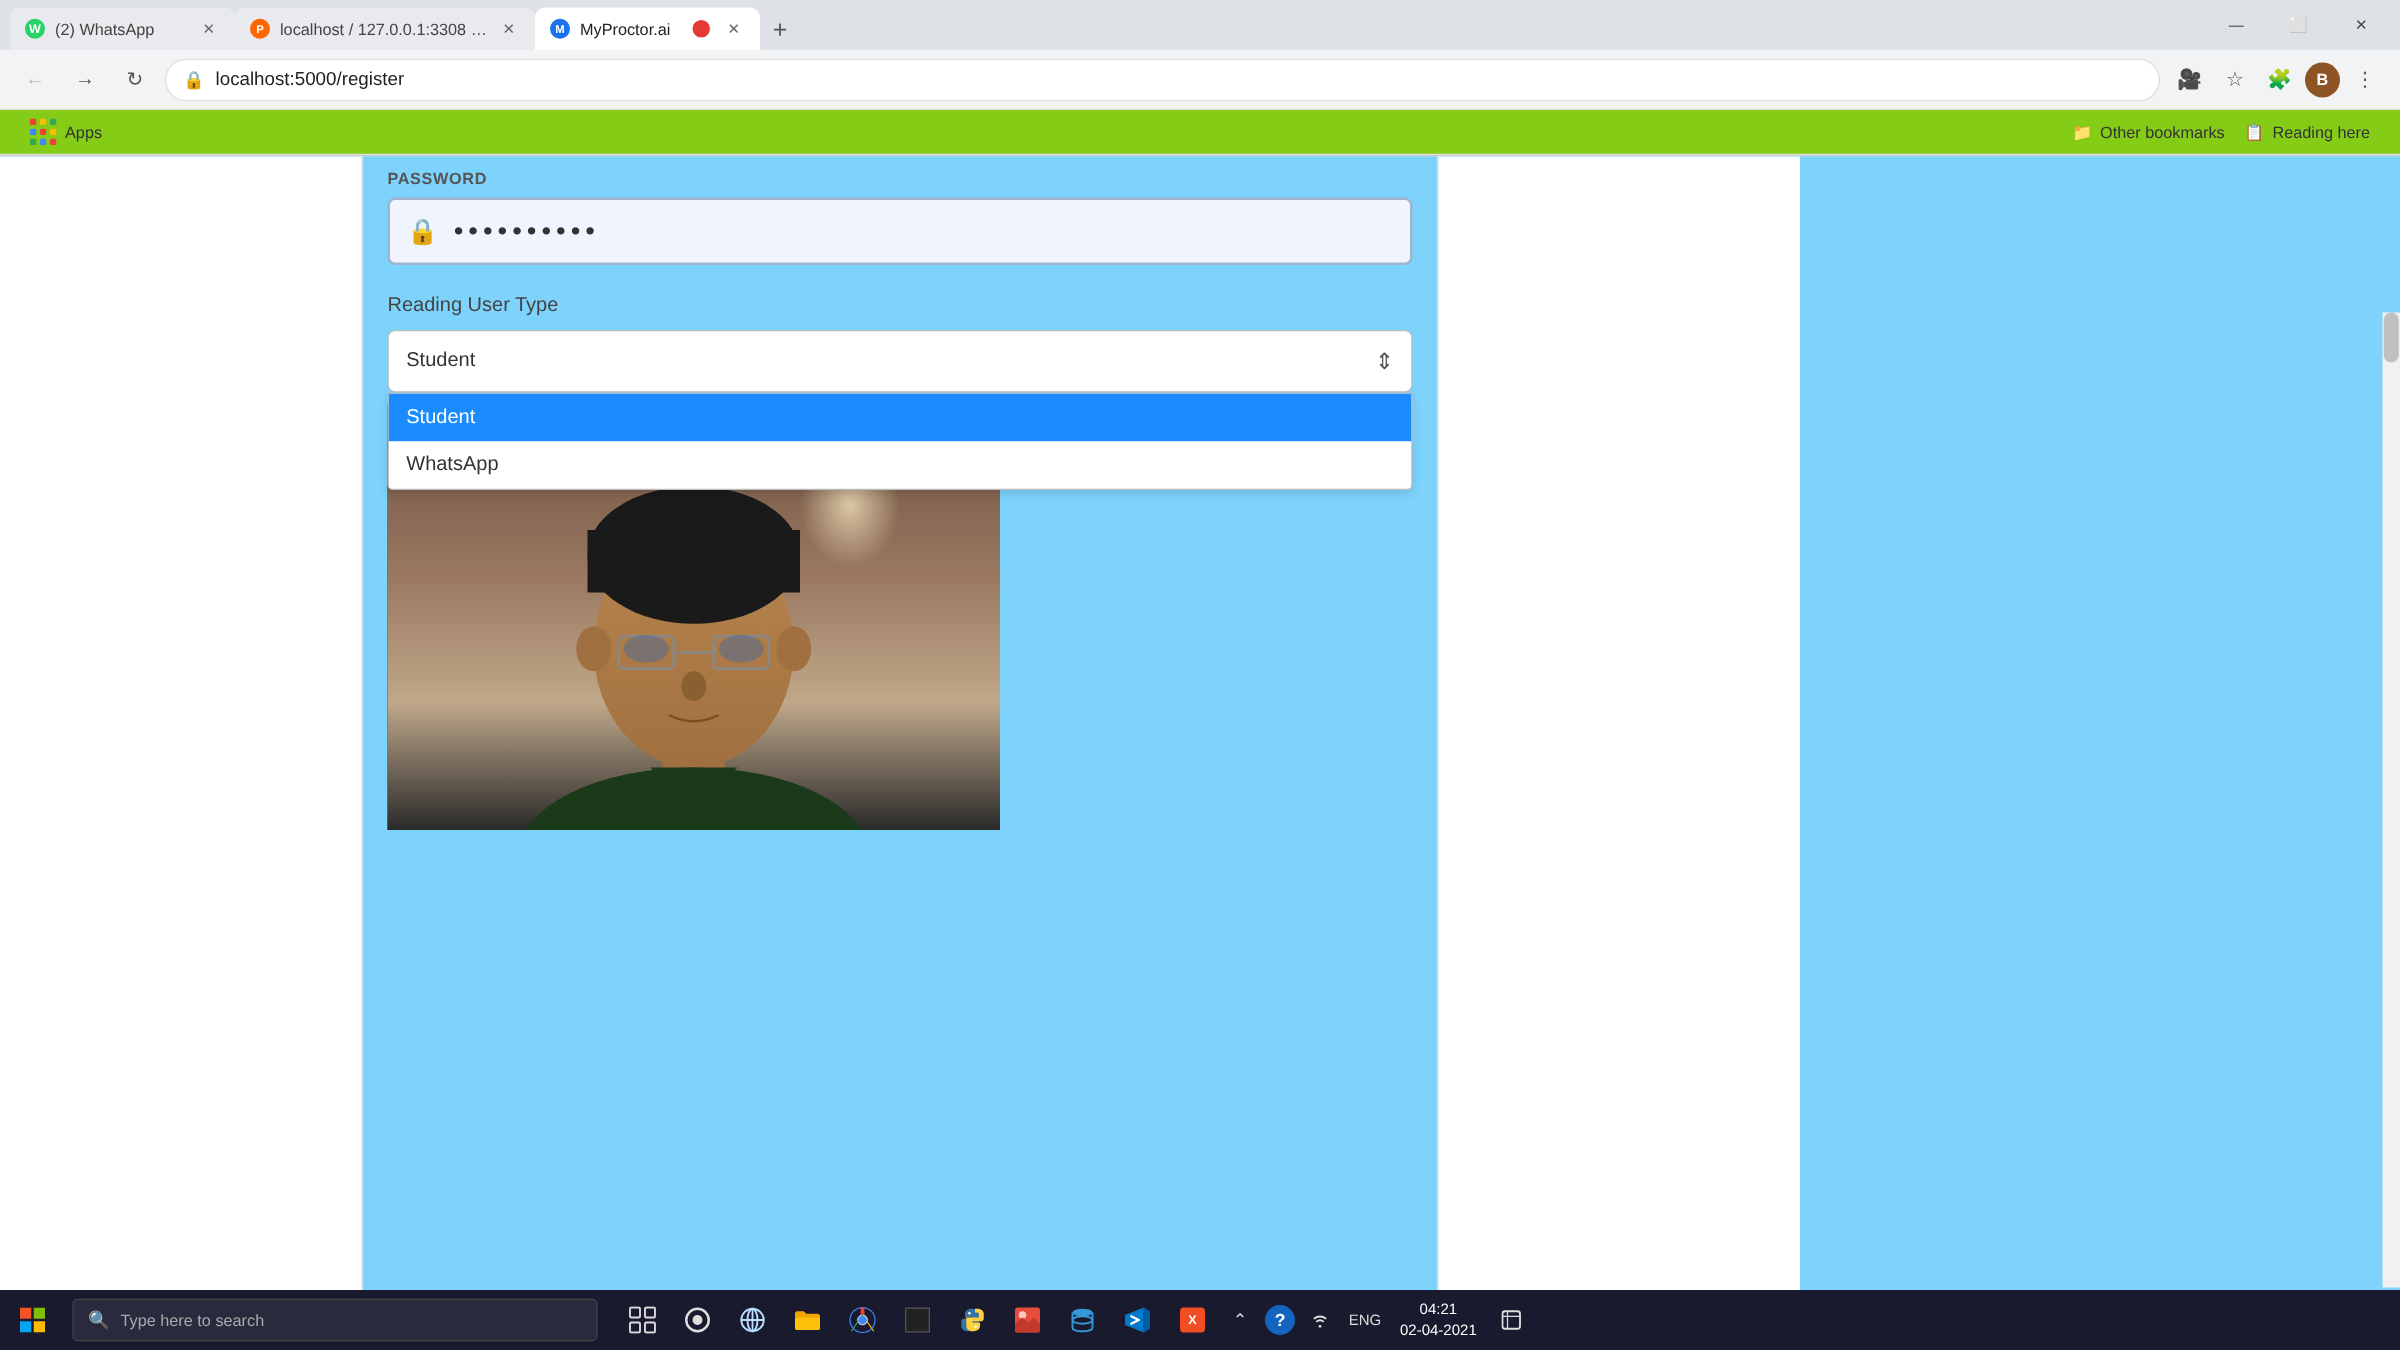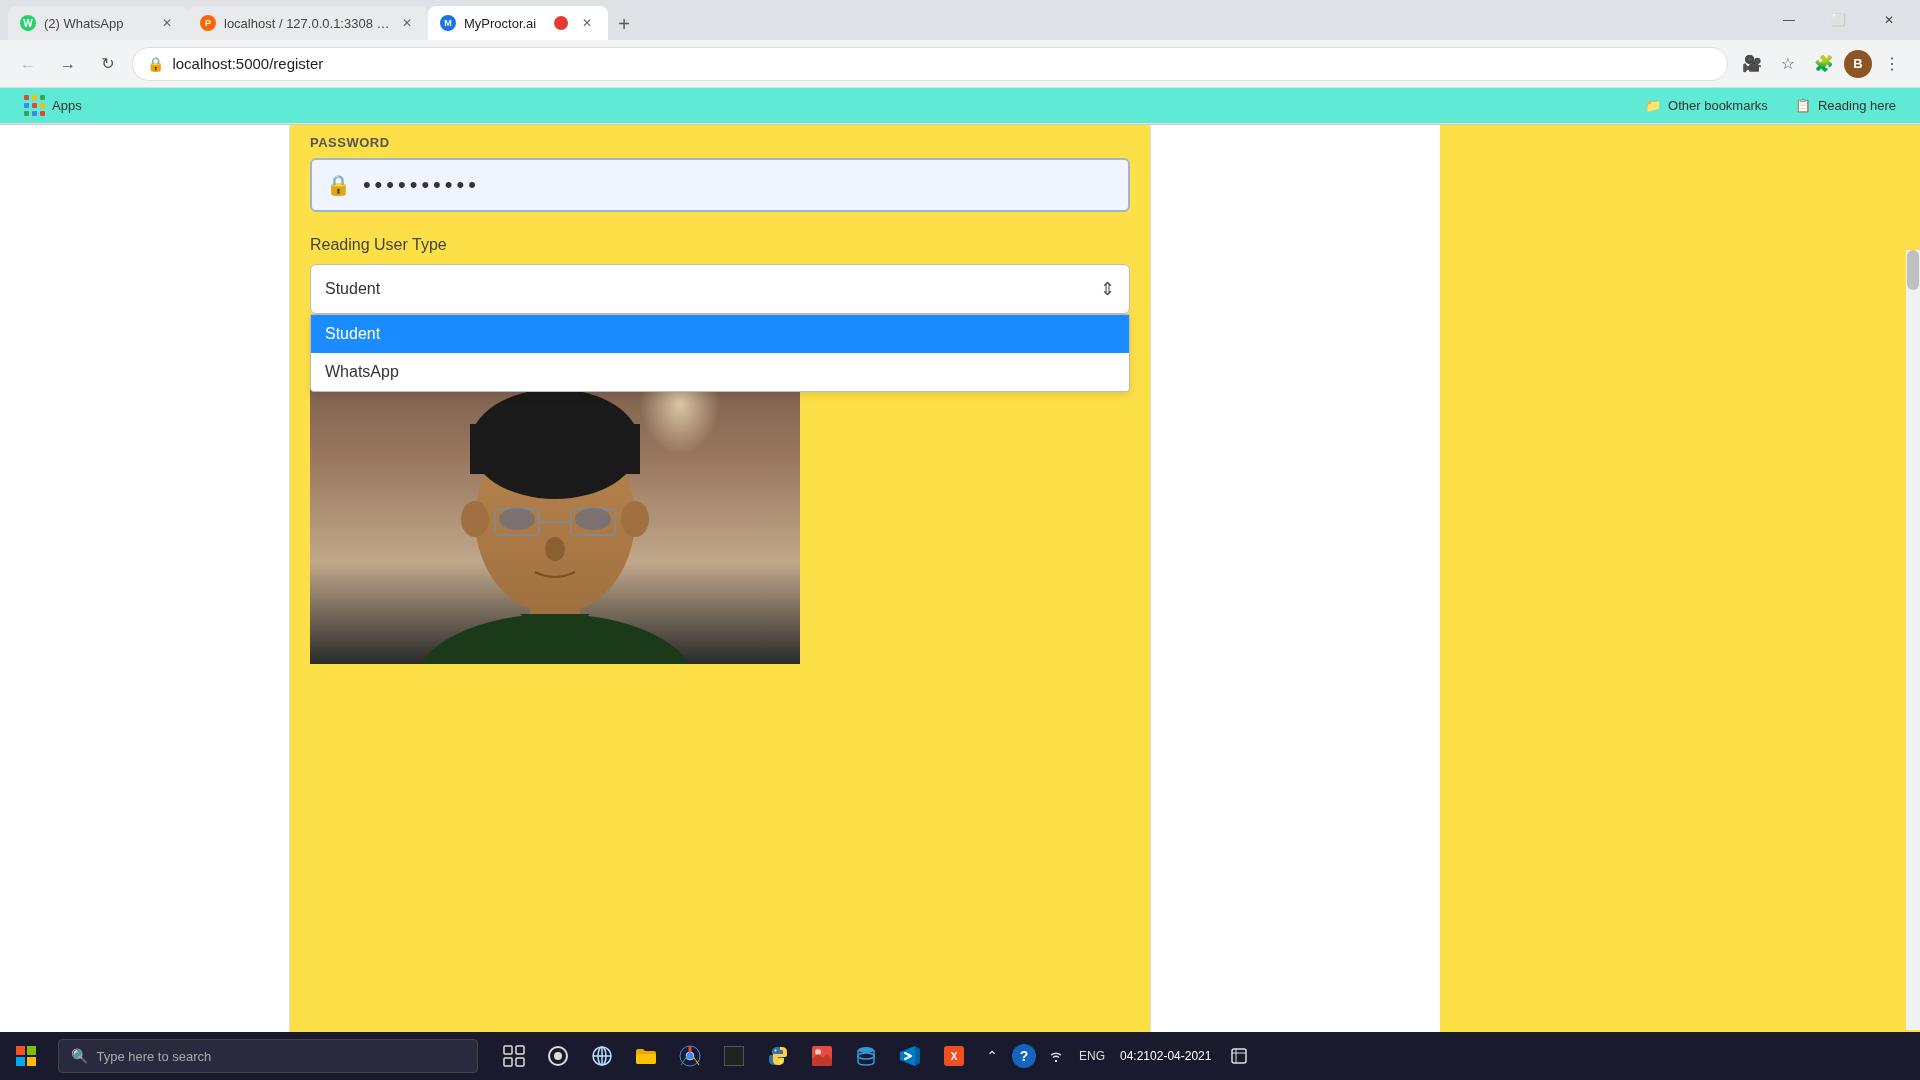--- a/index.html
+++ b/index.html
@@ -164,23 +164,23 @@
       font-size: 13px;
       font-weight: bold;
       cursor: pointer;
     }
 
     
     .bookmarks-bar {
       display: flex;
       align-items: center;
       height: 36px;
-      background: #5eead4;
+      background: #84cc16;
       padding: 0 16px;
-      gap: 12px;
+      gap: 0;
       border-bottom: 1px solid #e0e0e0;
     }
     .apps-btn {
       display: flex;
       align-items: center;
       gap: 6px;
       font-size: 13px;
       color: #333;
       cursor: pointer;
       padding: 4px 8px;
@@ -226,21 +226,21 @@
       width: 12px;
       height: 40px;
       background: #c0c0c0;
       border-radius: 6px;
     }
 
     
     .page-content {
       width: 100%;
       height: calc(1080px - 40px - 48px - 36px - 40px);
-      background: #fde047;
+      background: #7dd3fc;
       overflow: hidden;
       position: relative;
       display: flex;
       justify-content: flex-end;
     }
     .page-inner {
       width: 860px;
       padding: 0 20px;
       padding-top: 10px;
     }
@@ -419,21 +419,21 @@
       height: 32px;
       display: flex;
       align-items: center;
       justify-content: center;
       cursor: pointer;
       font-size: 14px;
       color: #ddd;
     }
     .clock-area {
       display: flex;
-      flex-direction: row;
+      flex-direction: column;
       align-items: center;
       color: #fff;
       font-size: 12px;
       padding: 0 8px;
       cursor: pointer;
       line-height: 1.4;
     }
 
     
     .rec-dot {

